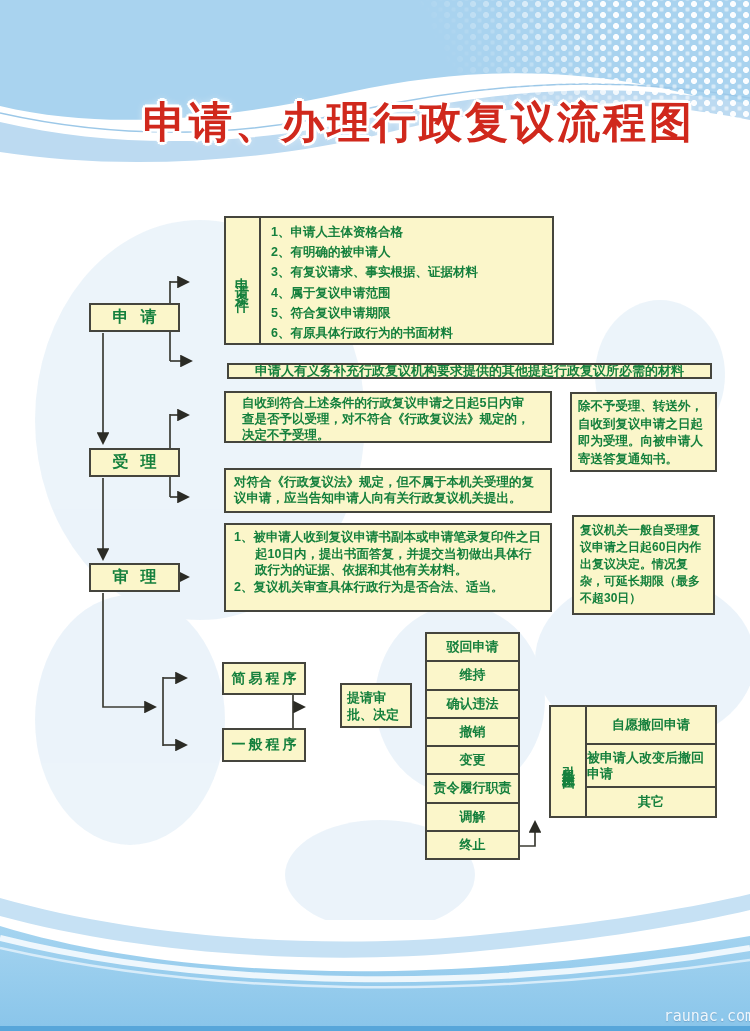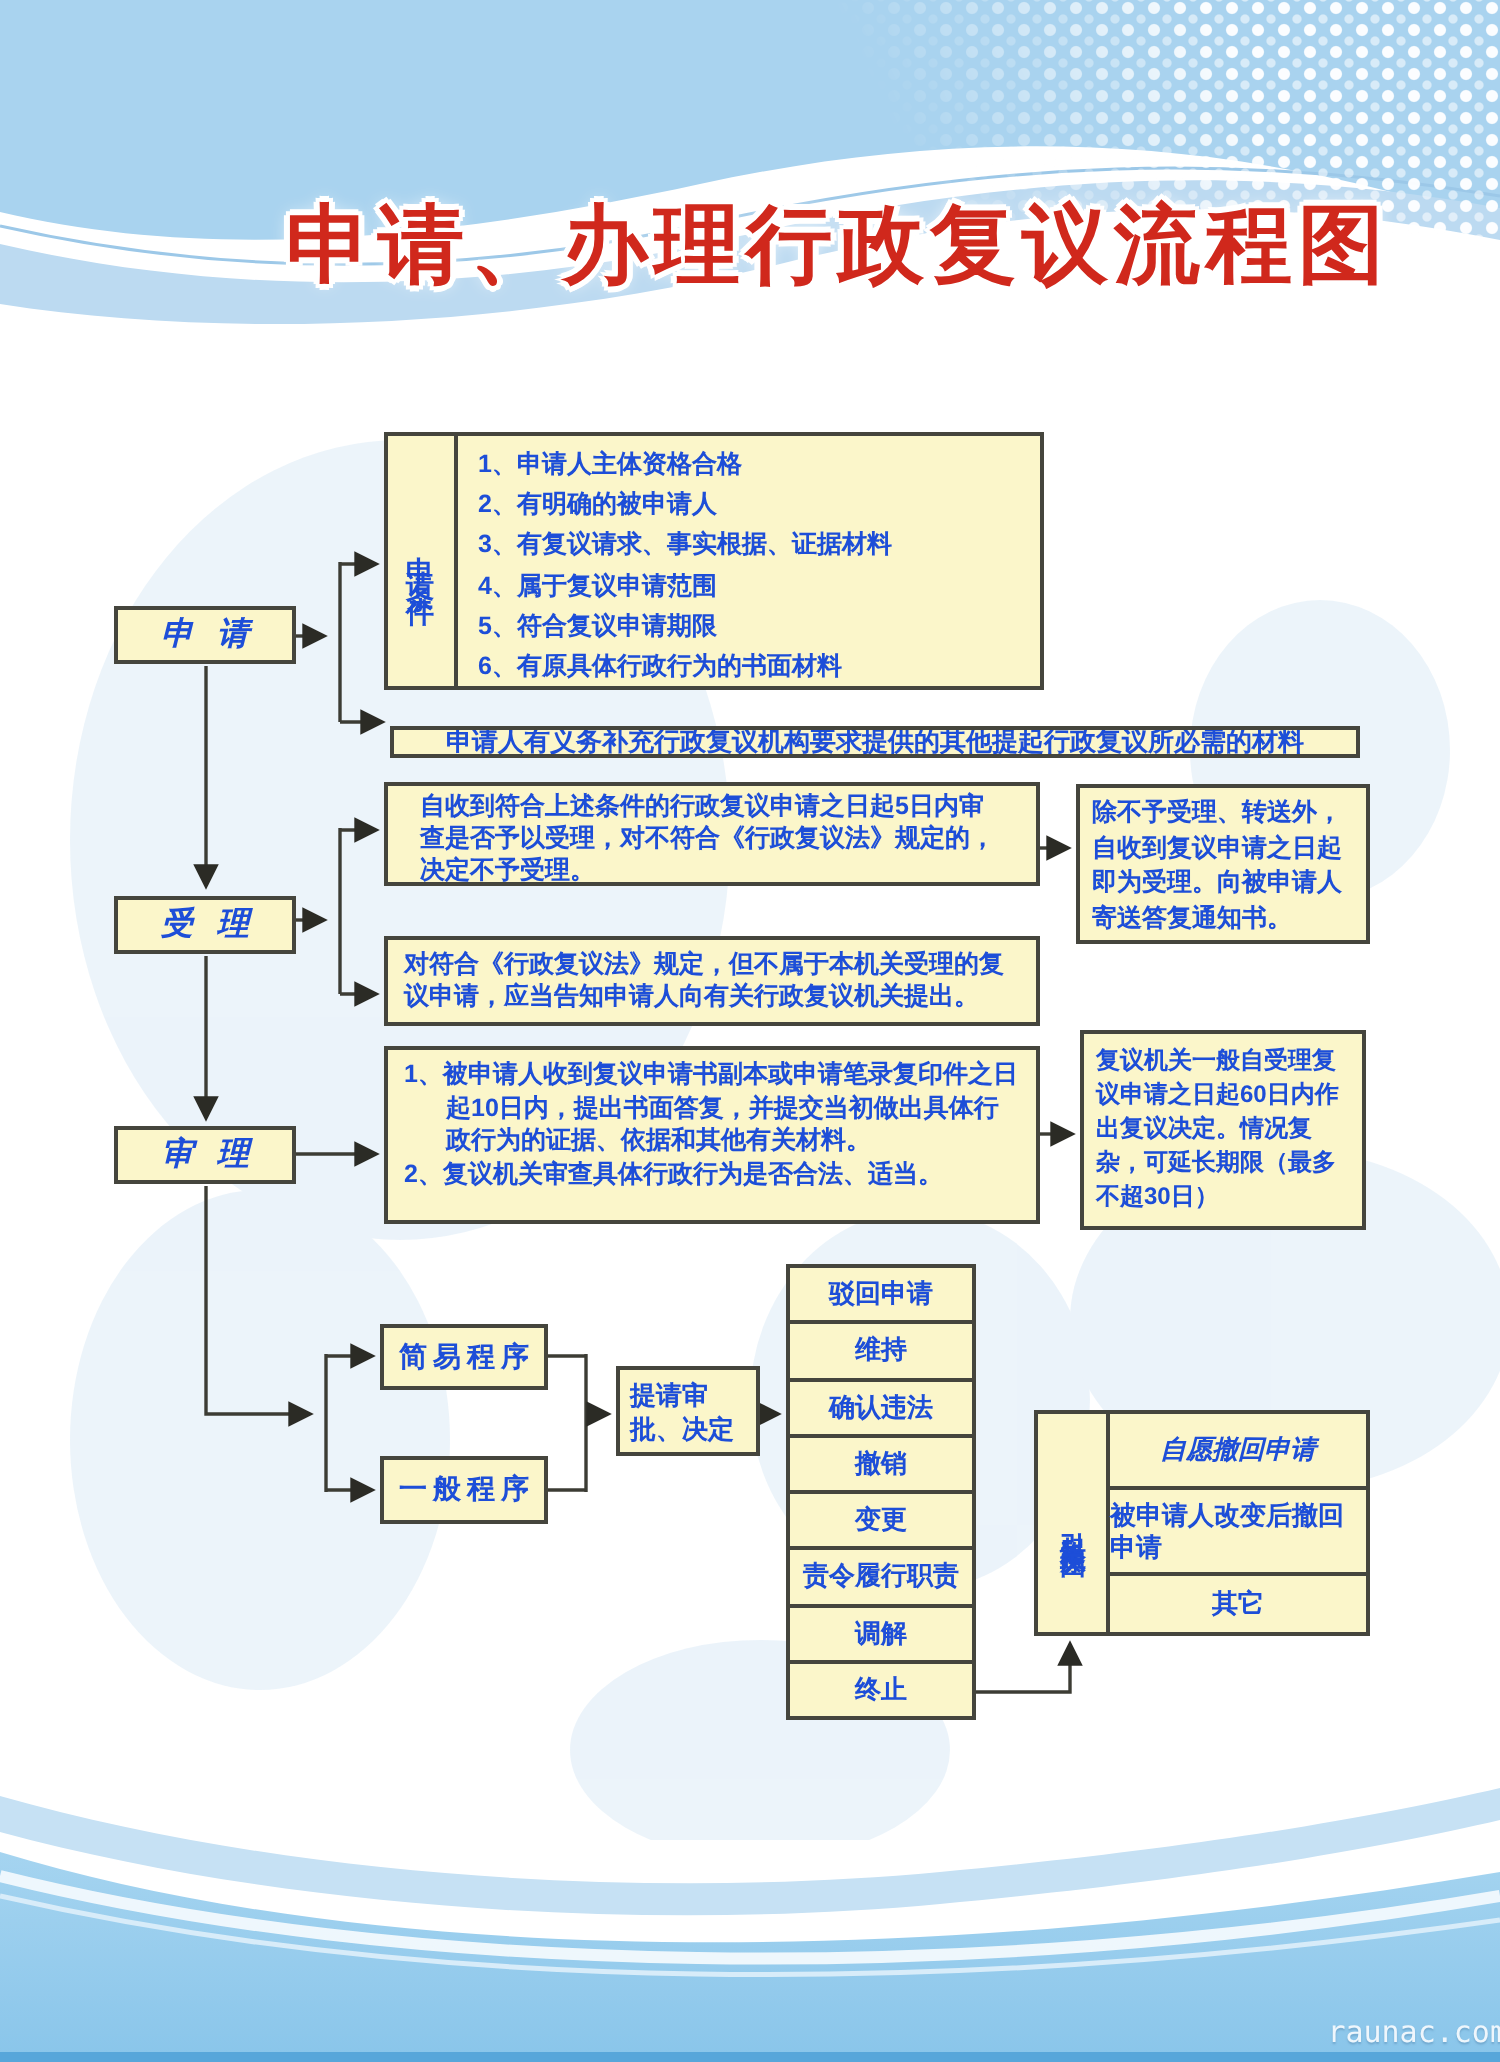--- a/index.html
+++ b/index.html
@@ -31,24 +31,24 @@
   }
   .watermark{
     position:absolute;right:-4px;bottom:6px;z-index:3;
     font-family:"DejaVu Sans Mono","Liberation Mono",monospace;
     font-size:15px;color:#eef6fc;text-shadow:0 1px 1px rgba(90,140,180,.55);
   }
   
   .wires{position:absolute;top:0;left:0;z-index:1;}
   .b{
     position:absolute;box-sizing:border-box;z-index:2;
-    background:#fbf6ca;border:2px solid #45453d;color:#1d4ed8;font-weight:bold;
+    background:#fbf6ca;border:2px solid #45453d;color:#15803d;font-weight:bold;margin-left:32px;
   }
   .stage{width:91px;height:29px;display:flex;align-items:center;justify-content:center;
-    font-size:16px;letter-spacing:12px;text-indent:12px;font-style:italic;}
+    font-size:16px;letter-spacing:12px;text-indent:12px;}
   .stage-apply{left:57px;top:303px;}
   .stage-accept{left:57px;top:448px;}
   .stage-review{left:57px;top:563px;}
   .cond{left:192px;top:216px;width:330px;height:129px;display:flex;}
   .vcell{
     border-right:2px solid #45453d;display:flex;align-items:center;justify-content:center;
     writing-mode:vertical-rl;text-orientation:upright;font-size:14px;
   }
   .cond .vcell{width:33px;letter-spacing:7px;}
   .cond-items{flex:1;padding:4px 0 0 10px;font-size:12.5px;line-height:20.2px;white-space:nowrap;overflow:hidden;}
@@ -68,21 +68,21 @@
     line-height:17px;word-break:break-all;}
   .outcomes{left:393px;top:632px;width:95px;height:228px;display:flex;flex-direction:column;padding:0;}
   .outcome-row{flex:1;display:flex;align-items:center;justify-content:center;font-size:13px;
     border-top:2px solid #45453d;white-space:nowrap;}
   .outcome-row:first-child{border-top:none;}
   .term{left:517px;top:705px;width:168px;height:113px;display:flex;}
   .term .vcell{width:34px;font-size:13px;letter-spacing:2px;}
   .term-rows{flex:1;display:flex;flex-direction:column;}
   .term-row{display:flex;align-items:center;justify-content:center;font-size:13px;
     border-top:2px solid #45453d;line-height:15.5px;}
-  .term-row:first-child{border-top:none;font-style:italic;}
+  .term-row:first-child{border-top:none;}
   .term-row-1{height:36px;}
   .term-row-2{height:41px;justify-content:flex-start;}
   .term-row-3{flex:1;}
 </style>
 </head>
 <body>
 
 <div class="page">
 
   <div class="header-decor">

